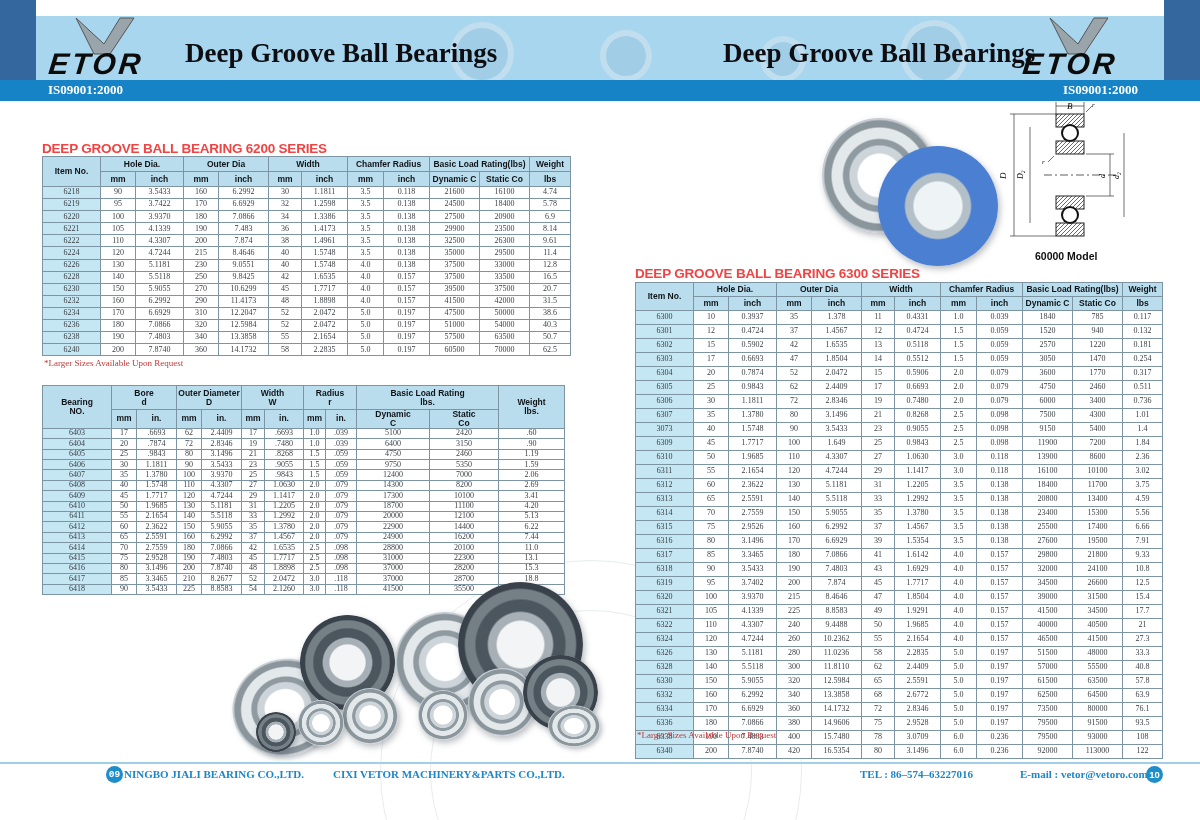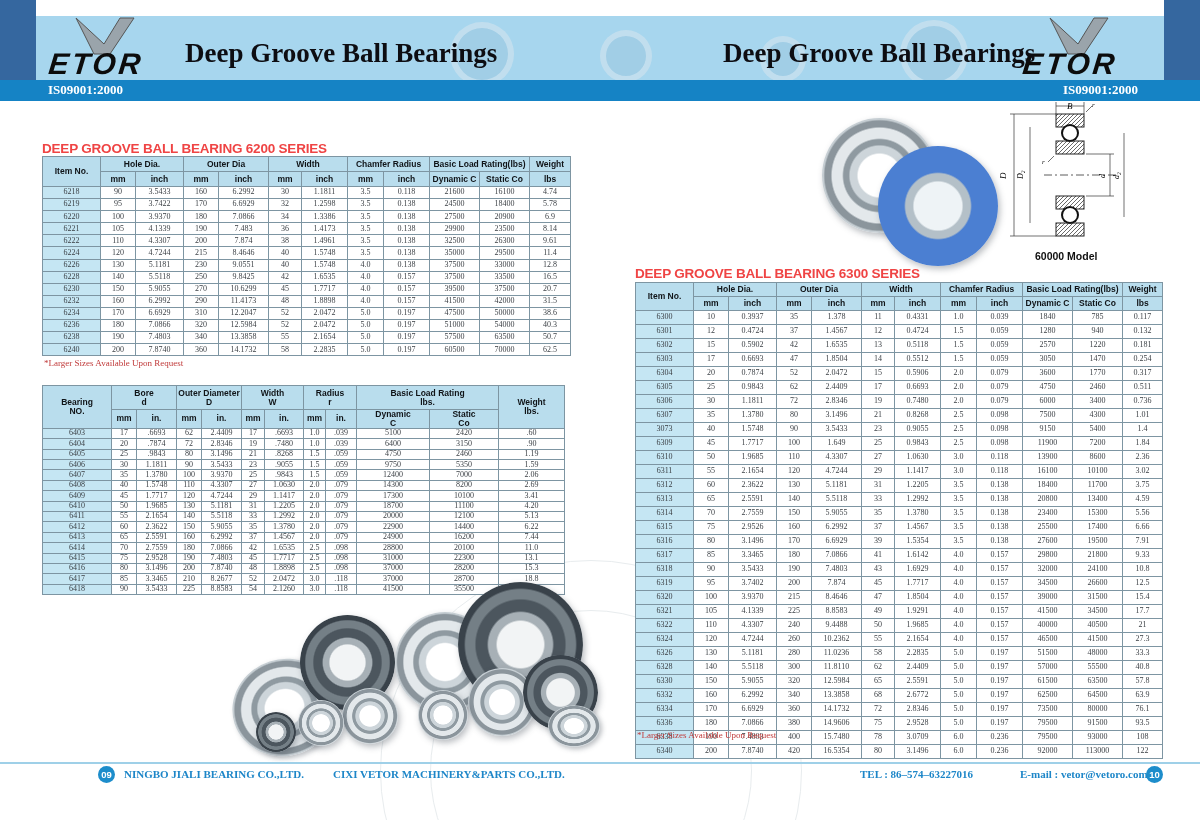--- a/index.html
+++ b/index.html
@@ -731,21 +731,21 @@
       <tr>
         <td>6301</td>
         <td>12</td>
         <td>0.4724</td>
         <td>37</td>
         <td>1.4567</td>
         <td>12</td>
         <td>0.4724</td>
         <td>1.5</td>
         <td>0.059</td>
-        <td>1280</td>
+        <td>1520</td>
         <td>940</td>
         <td>0.132</td>
       </tr>
       <tr>
         <td>6302</td>
         <td>15</td>
         <td>0.5902</td>
         <td>42</td>
         <td>1.6535</td>
         <td>13</td>
@@ -1160,18 +1160,18 @@
         <td>0.236</td>
         <td>92000</td>
         <td>113000</td>
         <td>122</td>
       </tr>
     </tbody>
 </table>
 <div class="note" style="left:637px;top:730px;">*Larger Sizes Available Upon Request</div>
 
 <div class="foot-line"></div>
-<div class="pg-circ" style="left:98px;">09</div>
+<div class="pg-circ" style="left:106px;font-family:Liberation Mono, monospace;">09</div>
 <div class="foot-txt" style="left:124px;">NINGBO JIALI BEARING CO.,LTD.</div>
 <div class="foot-txt" style="left:333px;">CIXI VETOR MACHINERY&amp;PARTS CO.,LTD.</div>
 <div class="foot-txt" style="left:860px;">TEL : 86–574–63227016</div>
 <div class="foot-txt" style="left:1020px;">E-mail : vetor@vetoro.com</div>
 <div class="pg-circ" style="left:1146px;">10</div>
 
 </body></html>

